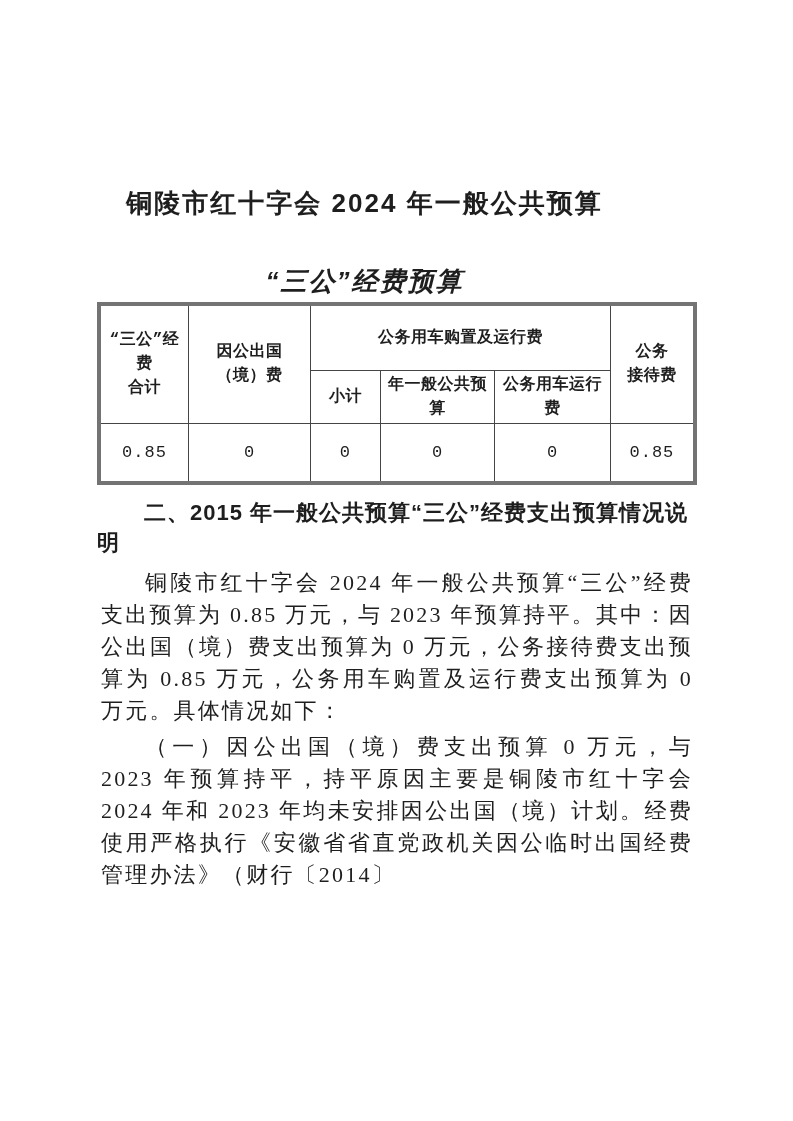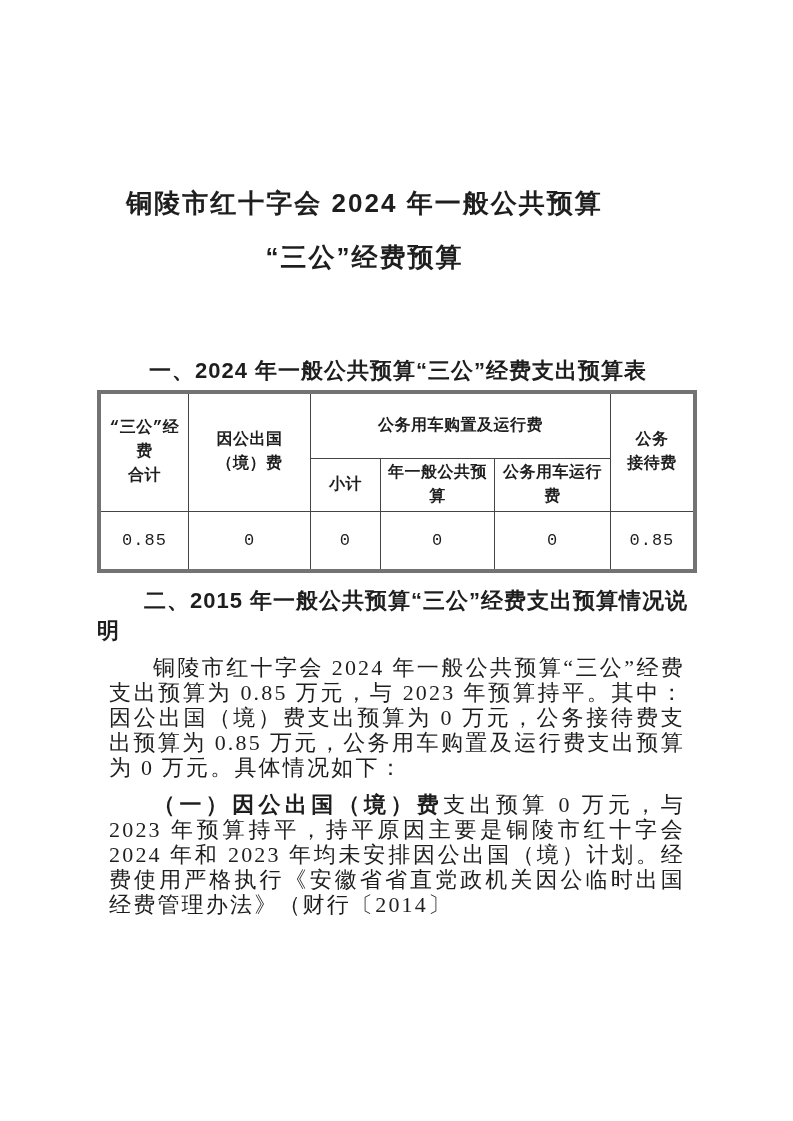--- a/index.html
+++ b/index.html
@@ -26,21 +26,21 @@
     padding-top: 186px;
     text-align: center;
     font-family: "Liberation Sans", sans-serif;
     font-weight: bold;
   }
   .title-line {
     font-size: 26px;
     letter-spacing: 2px;
     line-height: 34px;
   }
-  .title-line.second { margin-top: 20px; }
+  .title-line.second { margin-top: 44px; font-style: italic; }
   
   .sec-heading {
     font-family: "Liberation Sans", sans-serif;
     font-weight: bold;
     font-size: 22px;
     letter-spacing: 1px;
     line-height: 30px;
   }
   .sec1 { margin-top: 82px; text-indent: 52px; }
   .sec2 { margin-top: 13px; text-indent: 47px; }
@@ -79,43 +79,42 @@
     font-size: 17px;
     letter-spacing: 1px;
     border-radius: 14px;
   }
   tr.hrow1 { height: 66px; }
   tr.hrow2 { height: 52px; }
   tr.drow  { height: 60px; }
   .pre-wrap { white-space: pre-line; }
   
   .body-para {
-    margin: 12px;
+    margin: 4px;
     font-size: 22px;
-    line-height: 25px;
+    line-height: 32px;
     letter-spacing: 2.2px;
     text-align: justify;
     text-indent: 2em;
   }
   .body-para.first { margin-top: 9px; }
-  .bold-lead { font-weight: bold; }
+  .bold-lead { font-weight: normal; }
 </style>
 </head>
 <body>
 
 <div class="page">
 
   <div class="title-block">
     <div class="title-line">铜陵市红十字会 2024 年一般公共预算</div>
     <div class="title-line second">“三公”经费预算</div>
   </div>
 
   <div class="content">
 
-    <div class="sec-heading sec1">一、2024 年一般公共预算“三公”经费支出预算表</div>
 
 
     <table class="budget">
       <colgroup>
         <col style="width:15%">
         <col style="width:20.5%">
         <col style="width:11.7%">
         <col style="width:19.2%">
         <col style="width:19.4%">
         <col style="width:14.2%">

